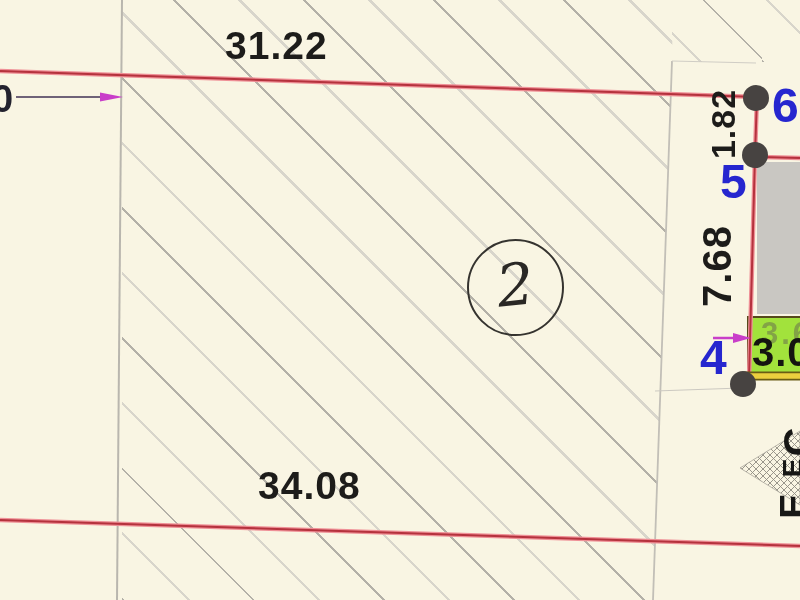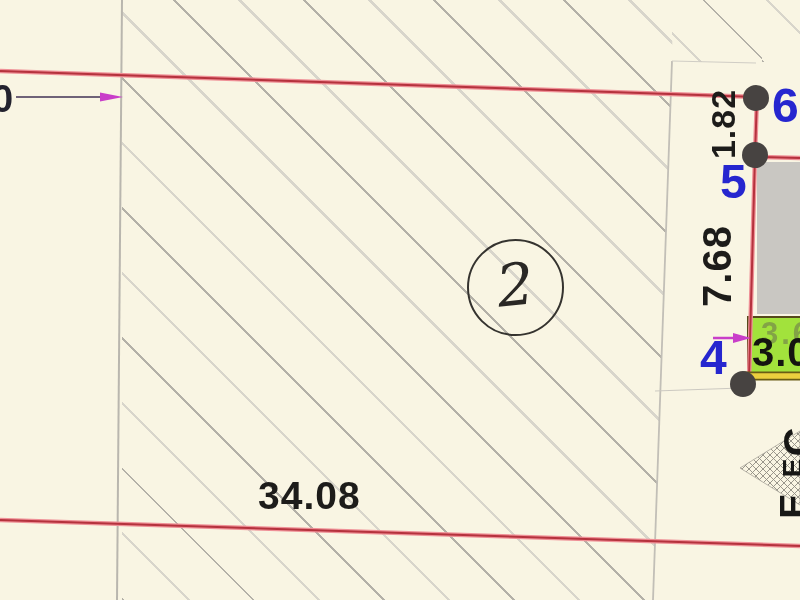--- a/index.html
+++ b/index.html
@@ -18,21 +18,21 @@
   .hatch-main{left:122px;top:0;width:552px;height:600px;
     clip-path:polygon(0 0,551px 0,550px 61px,531px 600px,0 600px);}
   .hatch-topright{left:672px;top:0;width:128px;height:62px;background-position:-550px 0;}
   .building{left:757px;top:162px;width:46px;height:152px;background:#c9c7c2;}
   svg.overlay{position:absolute;left:0;top:0;}
   
   .dim{color:#1d1c1a;font-weight:bold;font-size:39px;letter-spacing:1px;line-height:1;white-space:nowrap;}
   .dim-rot{transform:rotate(-90deg);text-align:center;}
   .vtx{color:#2626cf;font-weight:bold;font-size:48px;line-height:1;}
   .dim-top{left:225px;top:26px;}
-  .dim-bottom{left:258px;top:476px;}
+  .dim-bottom{left:258px;top:466px;}
   .dim-182{left:671px;top:104px;width:110px;height:40px;font-size:34px;}
   .dim-768{left:654px;top:244px;width:130px;height:44px;font-size:40px;}
   .v6{left:772px;top:82px;}
   .v5{left:720px;top:158px;}
   .v4{left:700px;top:334px;}
   .origin0{left:-8px;top:80px;font-size:38px;font-weight:bold;color:#23222e;line-height:1;}
   .circle2{
     left:467px;top:239px;width:97px;height:97px;border:2.5px solid #35332f;border-radius:50%;
     display:flex;align-items:center;justify-content:center;box-sizing:border-box;
   }
@@ -109,20 +109,21 @@
 
     <circle cx="756" cy="98" r="13" fill="#474341"></circle>
     <circle cx="755" cy="155" r="13" fill="#474341"></circle>
     <circle cx="743" cy="384" r="13" fill="#474341"></circle>
   </svg>
 
   <div class="abs circle2">
     <span>2</span>
   </div>
 
+  <div class="abs dim dim-top">31.22</div>
   <div class="abs dim dim-bottom">34.08</div>
   <div class="abs dim dim-rot dim-182">1.82</div>
   <div class="abs dim dim-rot dim-768">7.68</div>
 
   <div class="abs vtx v6">6</div>
   <div class="abs vtx v5">5</div>
   <div class="abs vtx v4">4</div>
 
   <div class="abs origin0">0</div>
 

